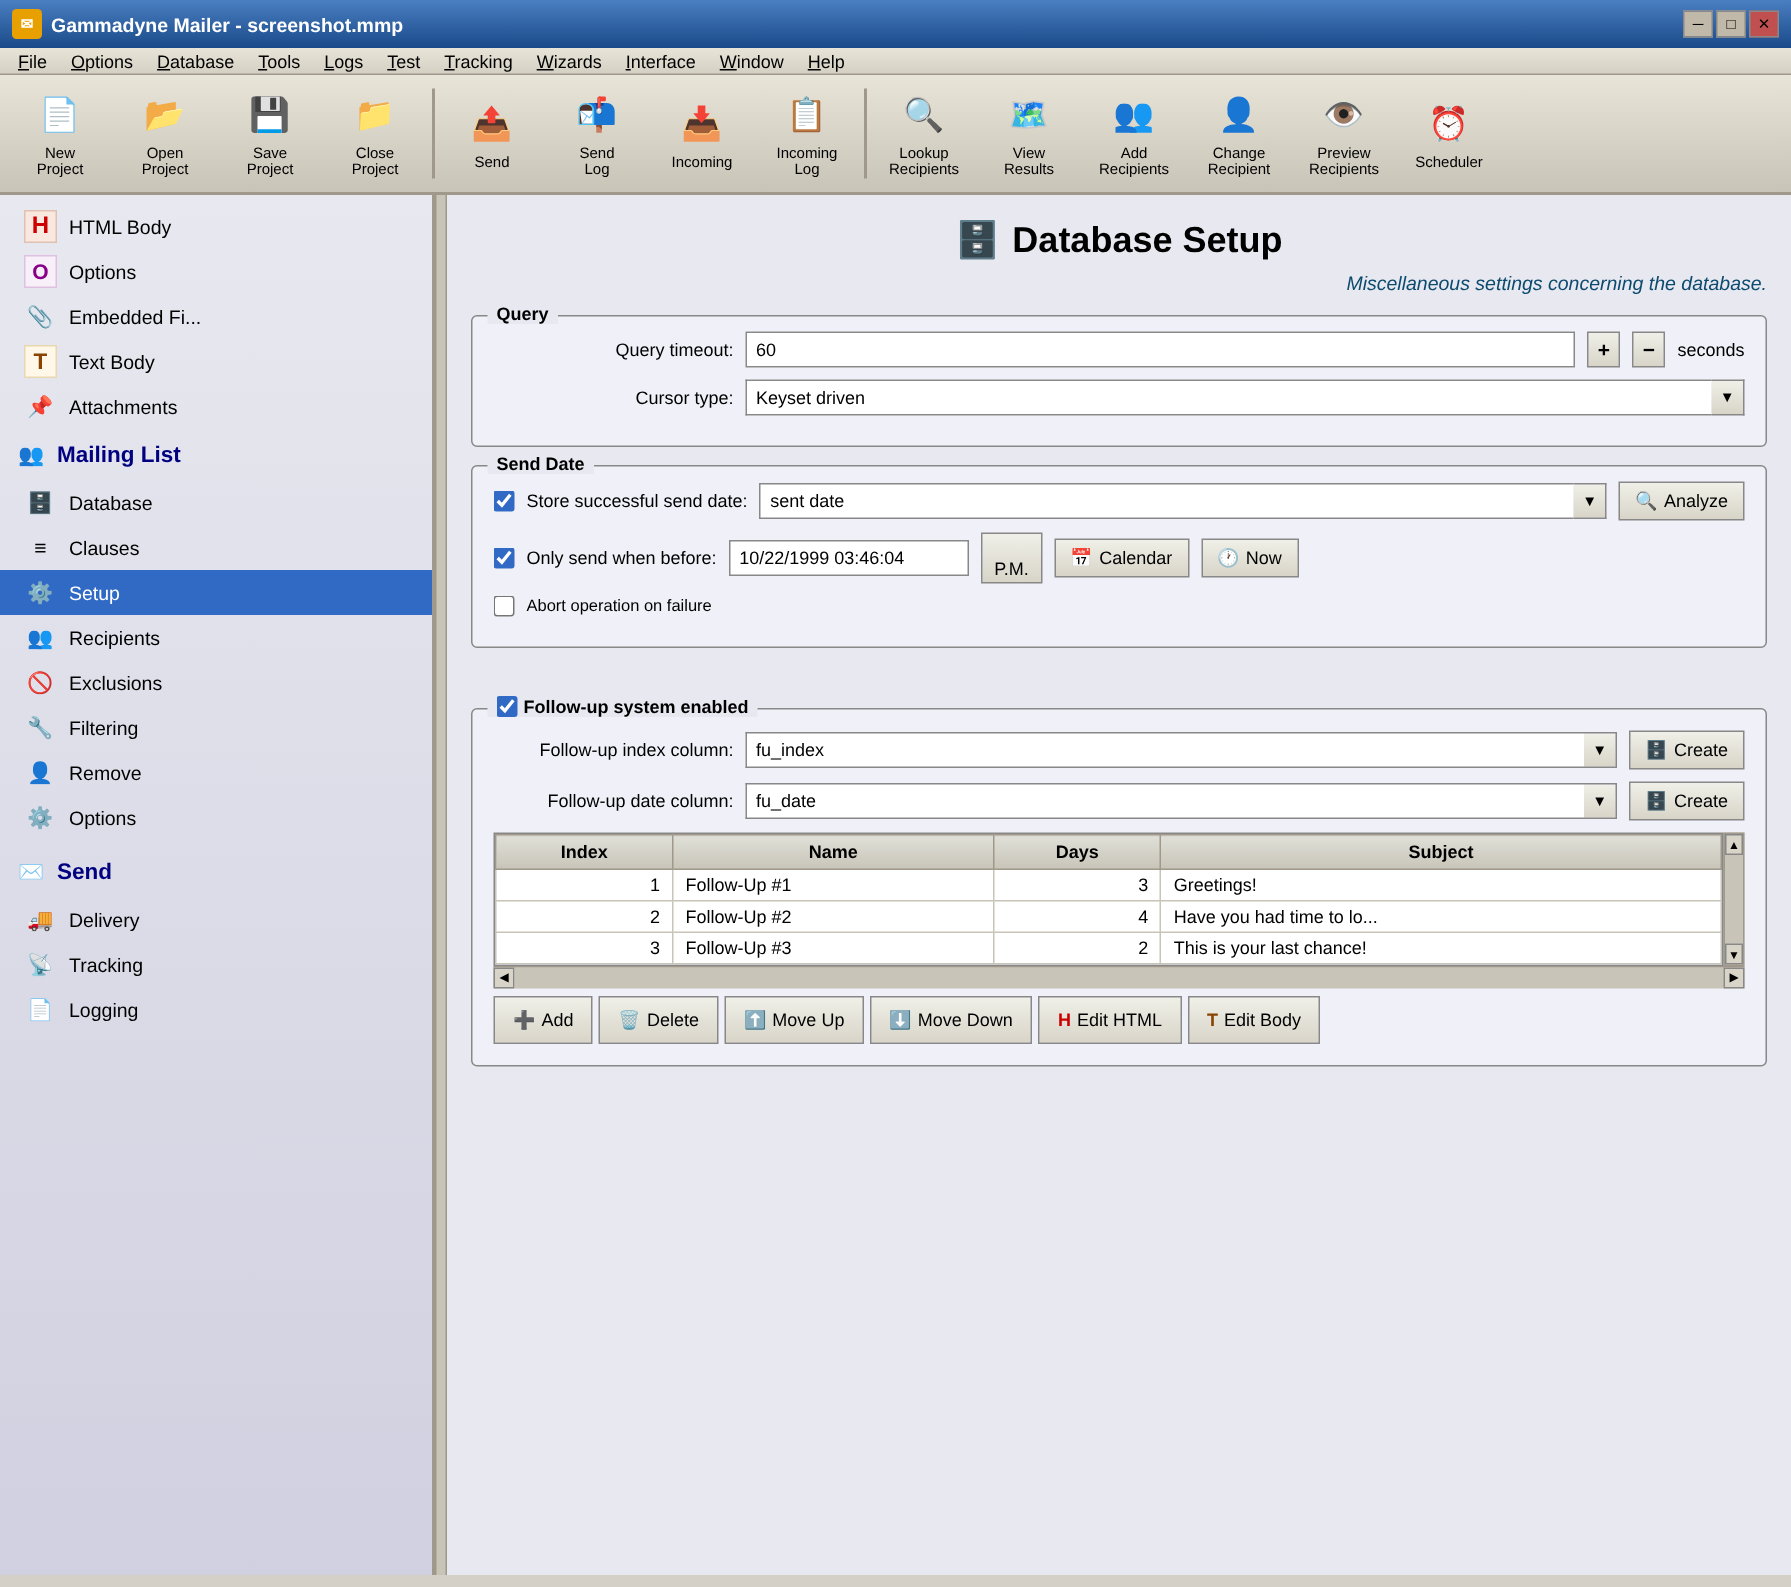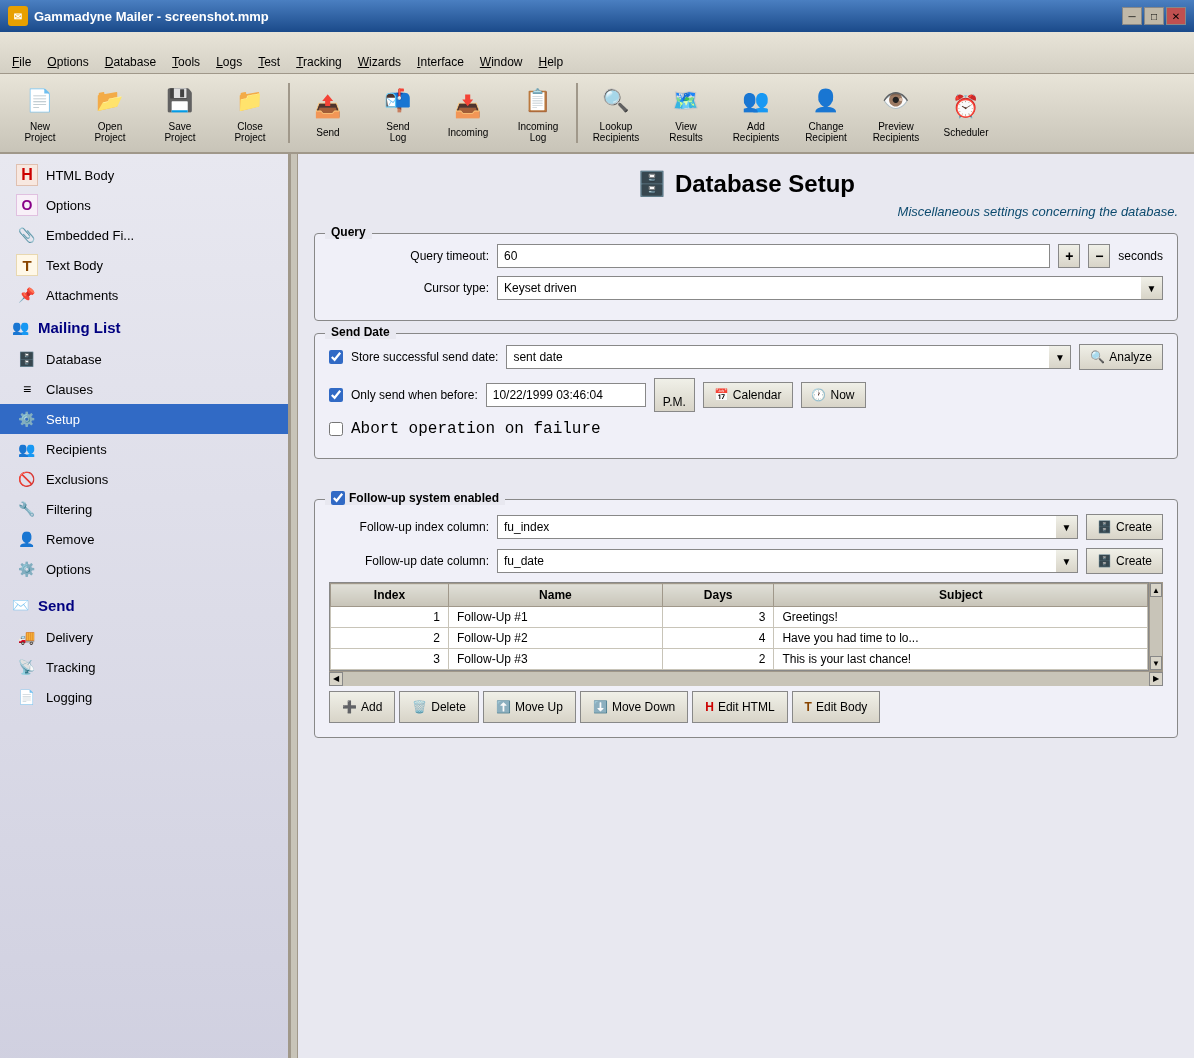--- a/index.html
+++ b/index.html
@@ -18,22 +18,22 @@
     .title-bar-left { display: flex; align-items: center; gap: 6px; font-size: 13px; font-weight: bold; }
     .title-bar-icon { width: 20px; height: 20px; background: #e8a000; border-radius: 3px; display: flex; align-items: center; justify-content: center; font-size: 10px; }
     .title-bar-controls { display: flex; gap: 2px; }
     .title-btn { width: 20px; height: 18px; background: #c0b8a8; border: 1px solid #888; cursor: pointer; font-size: 10px; display: flex; align-items: center; justify-content: center; color: black; }
 
     
     .menu-bar {
       background: linear-gradient(to bottom, #e8e4d8, #d4d0c4);
       padding: 2px 4px;
       display: flex;
-      align-items: flex-end;
-      height: 42px;
+      align-items: center;
+      height: 18px;
       border-bottom: 1px solid #a0988a;
     }
     .menu-item { padding: 2px 8px; cursor: pointer; font-size: 12px; }
     .menu-item span { text-decoration: underline; }
 
     
     .toolbar {
       background: linear-gradient(to bottom, #e8e4d8, #c8c4b8);
       padding: 4px 6px;
       display: flex;
@@ -215,22 +215,21 @@
       font-size: 12px;
       display: flex;
       align-items: center;
       gap: 4px;
     }
 
     .checkbox-label {
       display: flex;
       align-items: center;
       gap: 6px;
-      font-size: 16px;
-      font-family: Liberation Mono, monospace;
+      font-size: 11px;
     }
     .checkbox-row {
       display: flex;
       align-items: center;
       gap: 8px;
       margin-bottom: 8px;
     }
     .form-checkbox {
       width: 14px;
       height: 14px;

